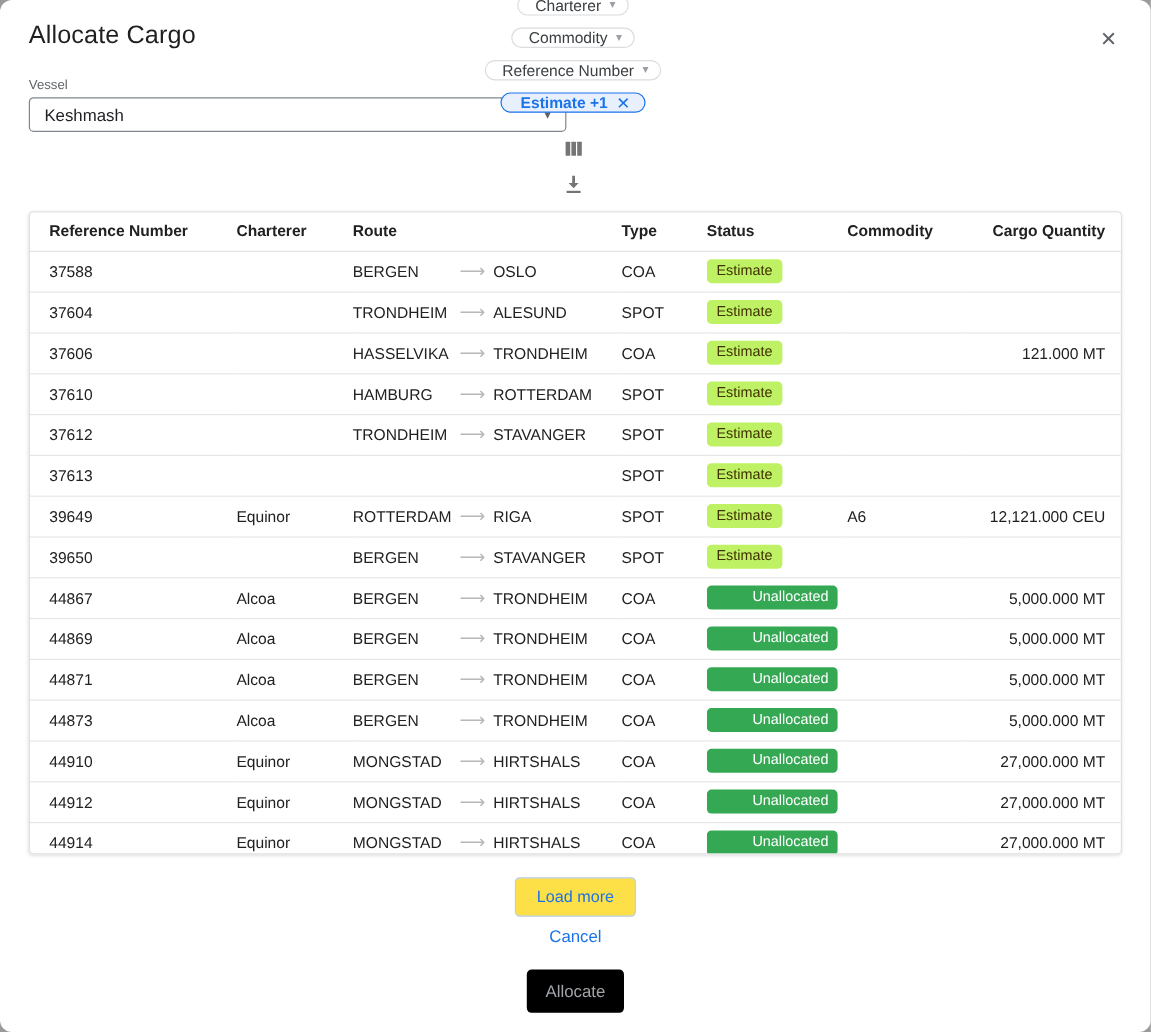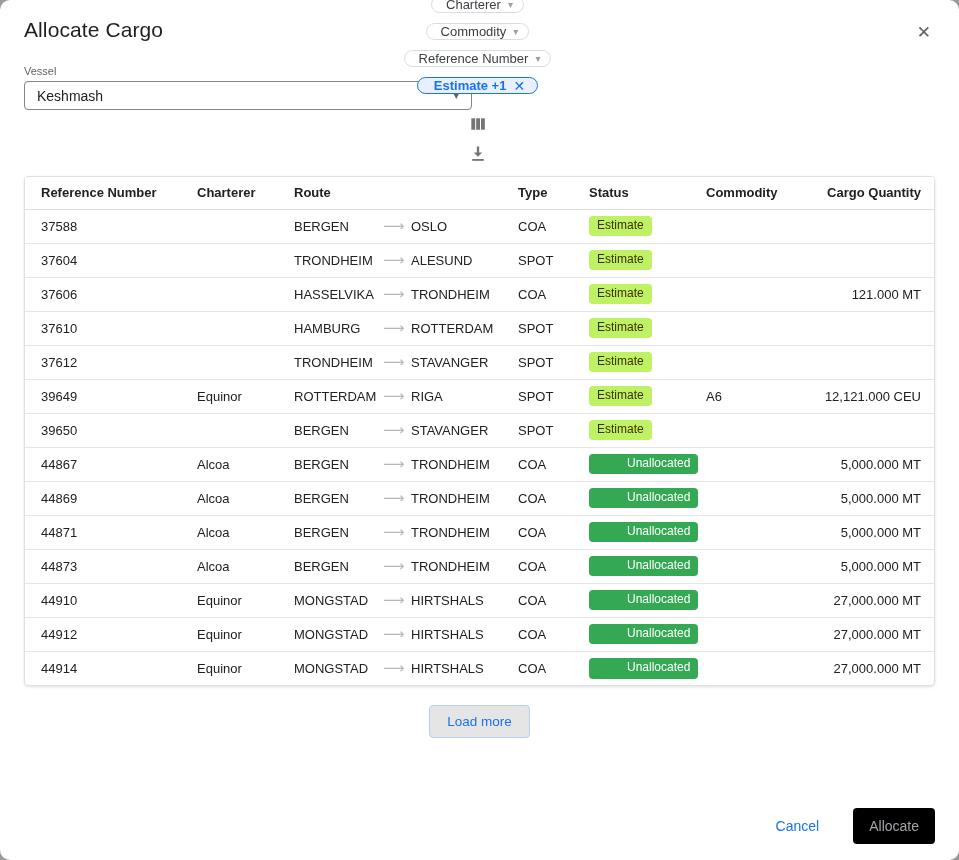--- a/index.html
+++ b/index.html
@@ -100,29 +100,29 @@
   .route-arrow { color:#b8b8b8; font-size:15px; width:28px; flex:none; }
   .badge {
     display:inline-block; font-size:12px; font-weight:500;
     padding:3px 8px 4px 8px; border-radius:4px; line-height:1.15;
   }
   .badge-estimate   { background:#bef264; color:#3f3000; }
   .badge-unallocated{ background:#34A853; color:#ffffff;padding-left:38px; }
   
   .load-more-wrap { margin-top:19px; display:flex; justify-content:center; }
   .load-more {
-    background:#e5e5e5; border:1px solid #b9cff5; border-radius:4px;
+    background:#fde047; border:1px solid #b9cff5; border-radius:4px;
     color:#1a73e8; font-size:13.5px; font-weight:500;
     padding:8px 17px; cursor:pointer;
   }
   
   .footer {
     margin-top:auto;
     display:flex; justify-content:flex-end; align-items:center;
-    gap:24px; padding:0 0 8px 0;
+    gap:12px; padding:0 0 8px 0;flex-direction:column;
   }
   .cancel-btn {
     background:none; border:none; color:#1a73e8;
     font-size:14px; font-weight:500; cursor:pointer; padding:8px 10px;
   }
   .allocate-btn {
     background:#000000; border:none; border-radius:4px;
     color:#a1a4a8; font-size:14px; font-weight:500;
     padding:10px 16px; cursor:default;
   }
@@ -292,20 +292,37 @@
       </span>
     </td>
     <td>SPOT</td>
     <td>
       <span class="badge badge-estimate">Estimate</span>
     </td>
     <td></td>
     <td class="num"></td>
   </tr>
 
+  <tr>
+    <td class="first">37613</td>
+    <td></td>
+    <td>
+      <span class="route-wrap">
+        <span class="route-origin"></span>
+        <span class="route-arrow"></span>
+        <span class="route-dest"></span>
+      </span>
+    </td>
+    <td>SPOT</td>
+    <td>
+      <span class="badge badge-estimate">Estimate</span>
+    </td>
+    <td></td>
+    <td class="num"></td>
+  </tr>
 
   <tr>
     <td class="first">39649</td>
     <td>Equinor</td>
     <td>
       <span class="route-wrap">
         <span class="route-origin">ROTTERDAM</span>
         <span class="route-arrow">⟶</span>
         <span class="route-dest">RIGA</span>
       </span>

